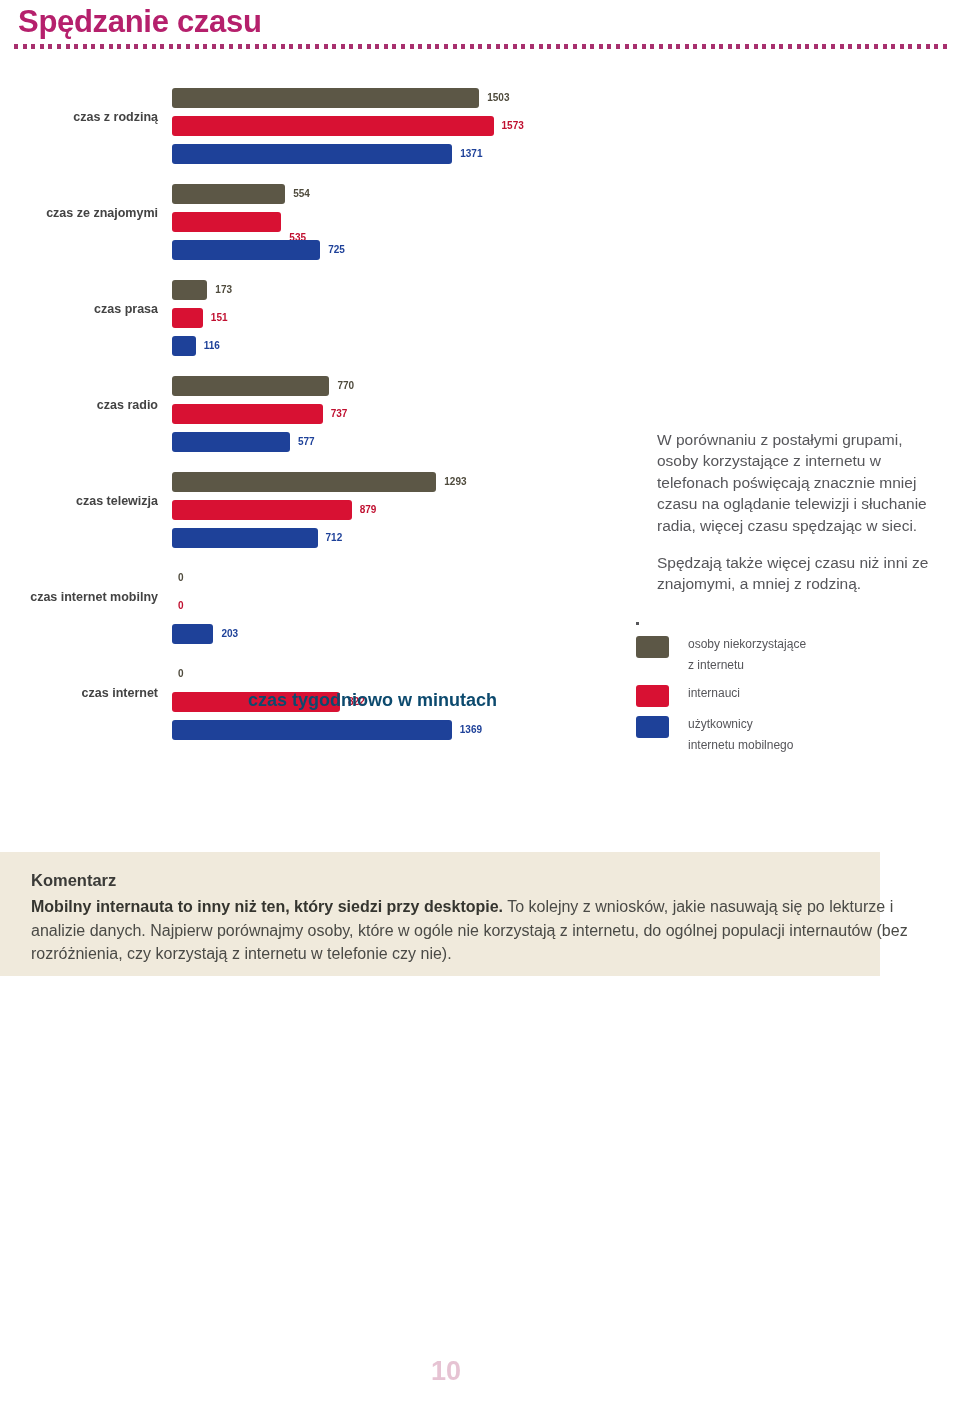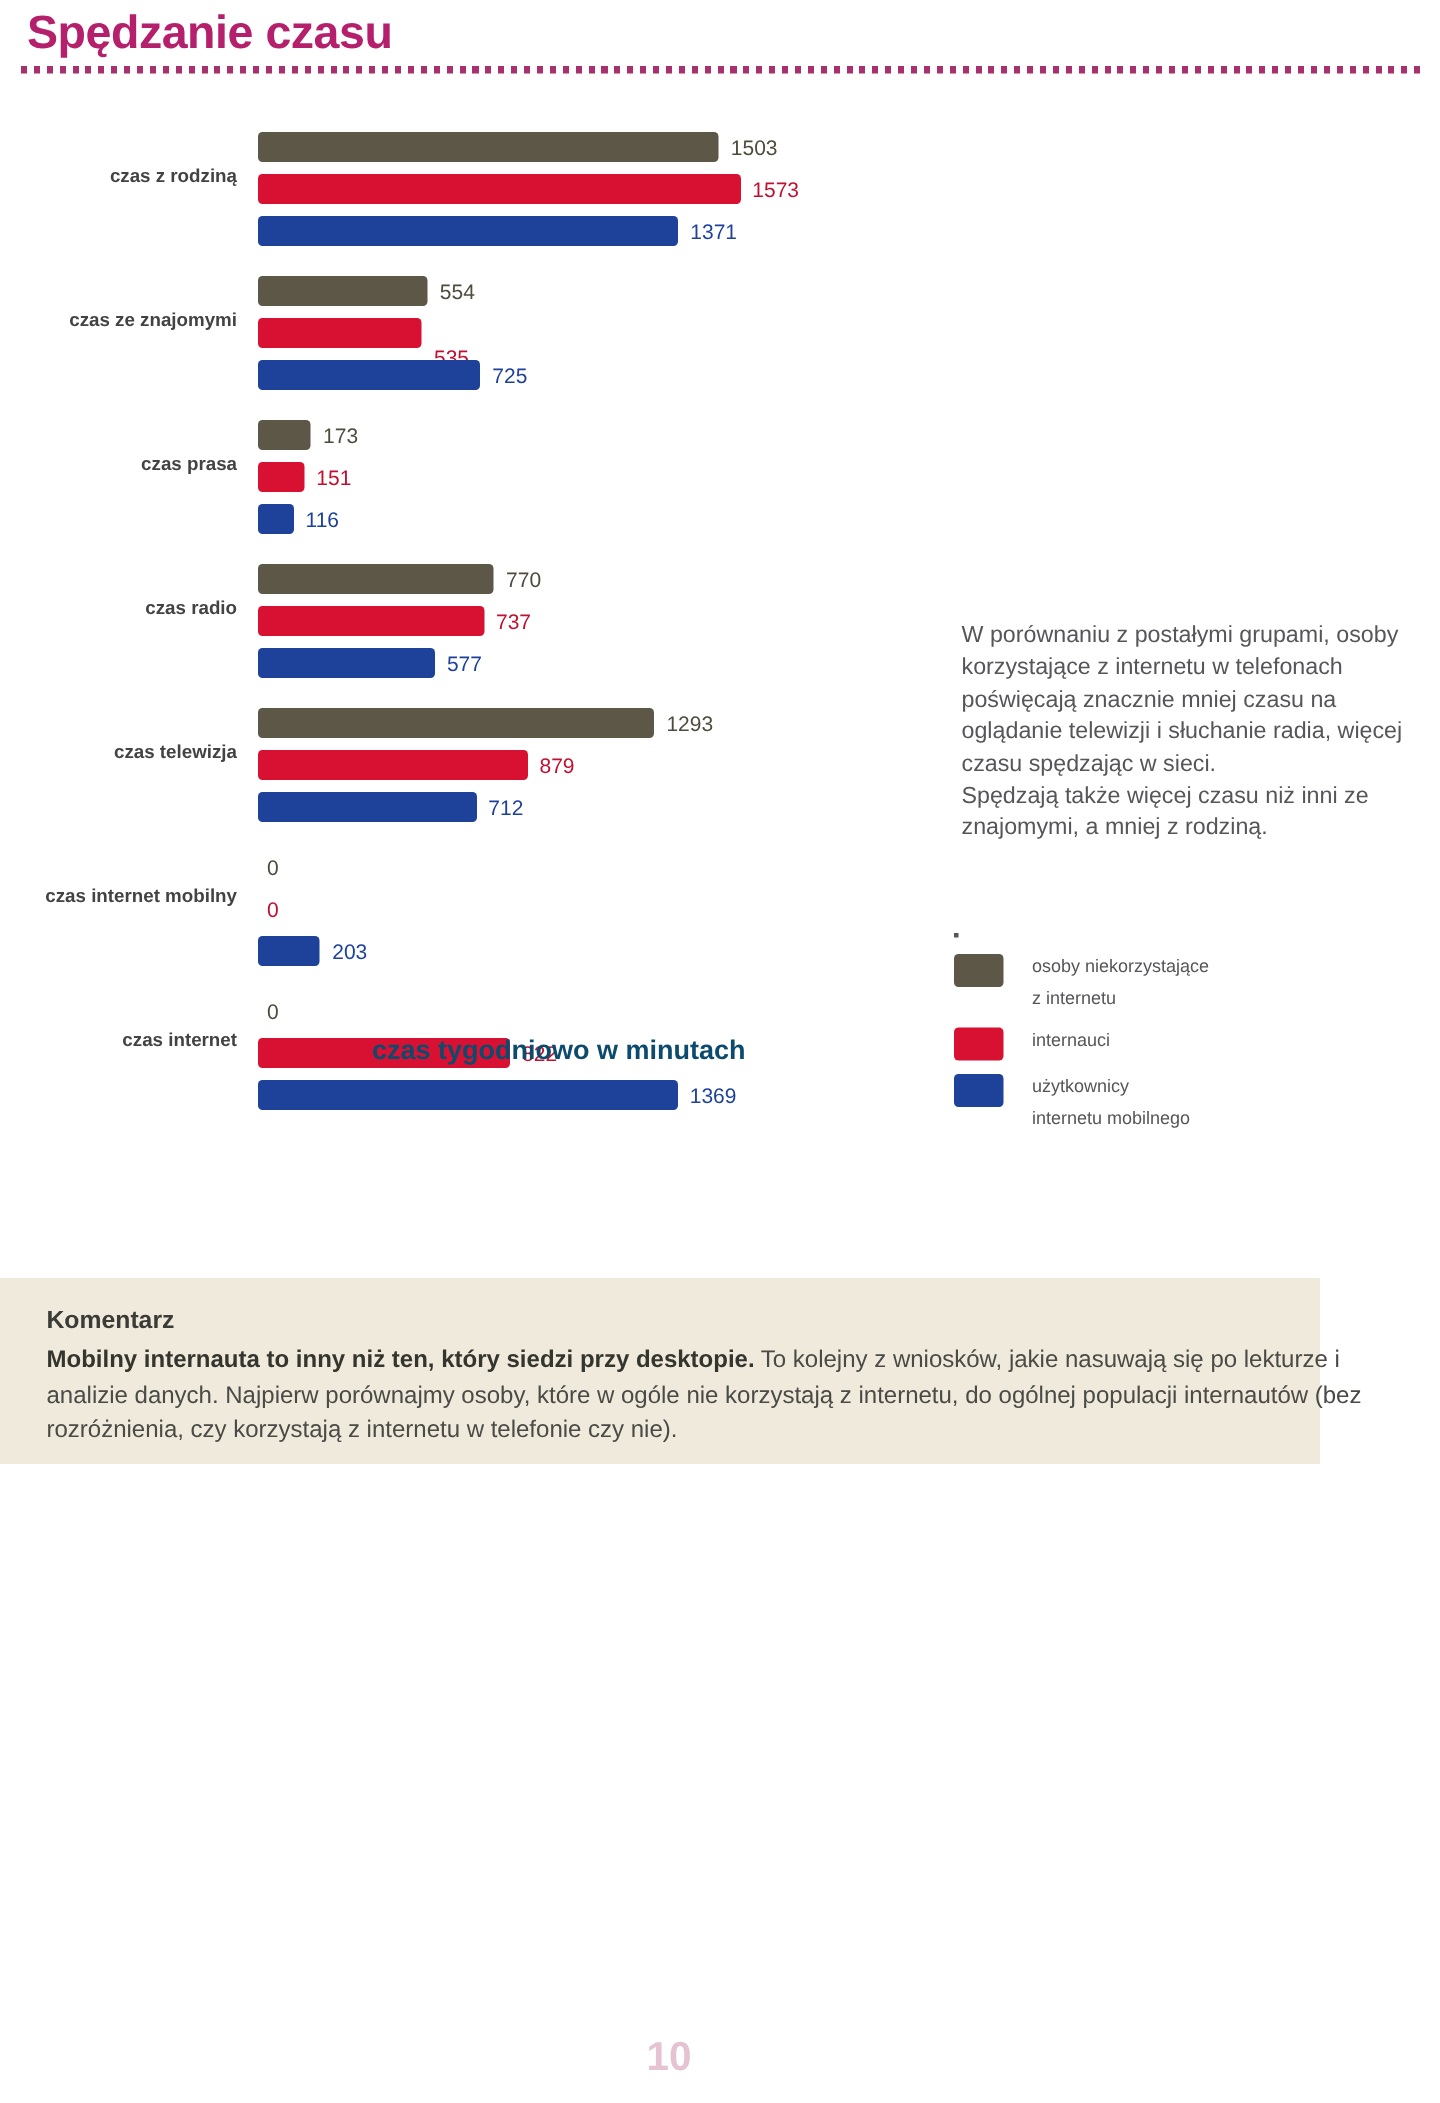--- a/index.html
+++ b/index.html
@@ -77,22 +77,22 @@
     height: 20px;
     border-radius: 3px;
   }
   .bar.c0 { background: #5c5746; }
   .bar.c1 { background: #d81133; }
   .bar.c2 { background: #1e4199; }
 
   .bar-val {
     position: absolute;
     top: 1px;
-    font-size: 14px;
-    font-weight: normal;
+    font-size: 10px;
+    font-weight: bold;
     white-space: nowrap;
     line-height: 18px;
   }
   .bar-val.c0 { color: #4f4b3d; }
   .bar-val.c1 { color: #c01030; }
   .bar-val.c2 { color: #1e4199; }
 
   #axis-caption {
     position: absolute;
     left: 248px;
@@ -107,21 +107,21 @@
   #side-note {
     position: absolute;
     left: 641px;
     top: 413px;
     width: 310px;
     font-size: 15.5px;
     line-height: 21.4px;
     color: #56565a;
     font-weight: 300;
   }
-  #side-note p { margin: 0; }
+  #side-note p { margin: 16px; }
 
   #legend-dot {
     position: absolute;
     left: 636px;
     top: 622px;
     width: 3px;
     height: 3px;
     background: #56565a;
   }
   #legend {

